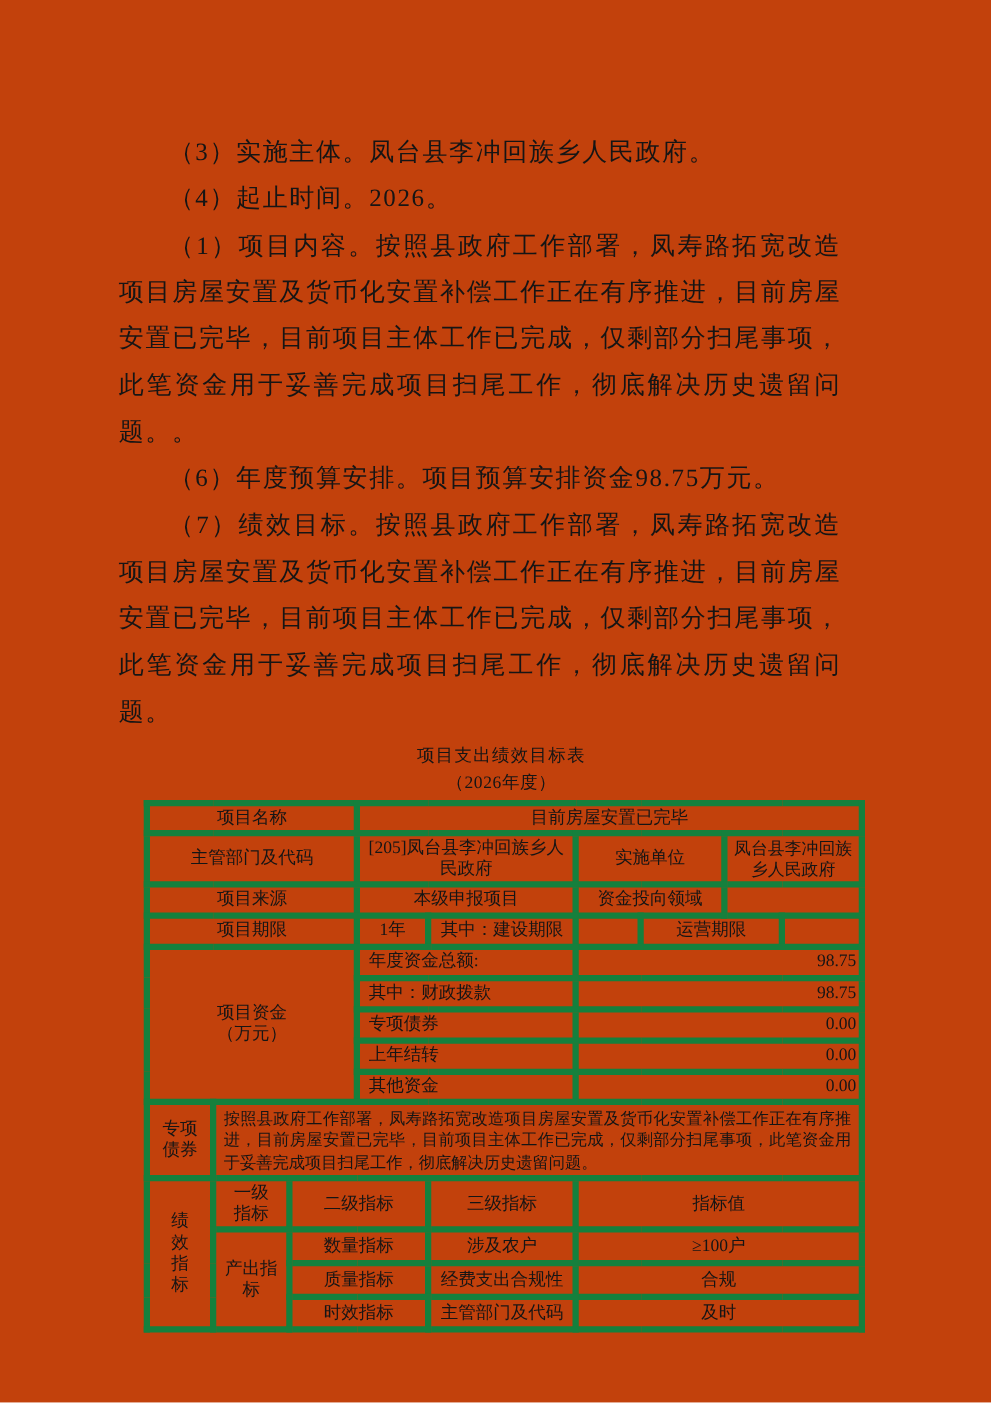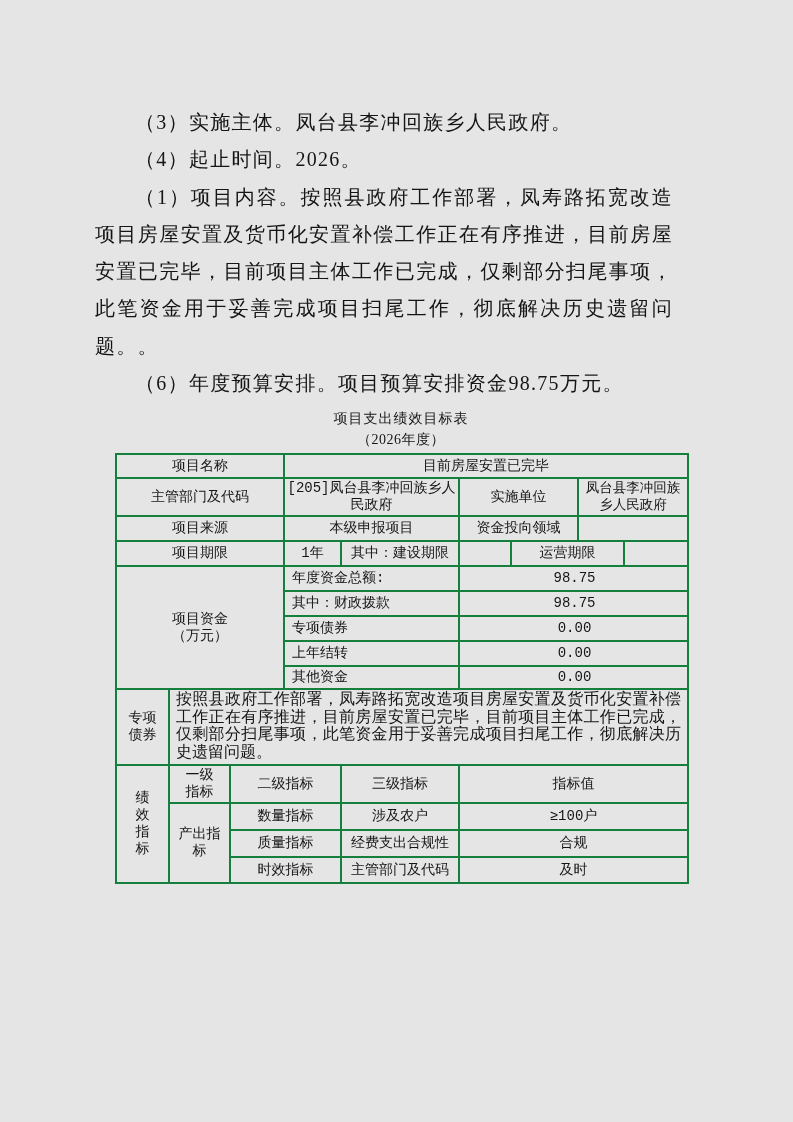--- a/index.html
+++ b/index.html
@@ -1,17 +1,17 @@
 <!DOCTYPE html>
 <html><head>
 <meta charset="utf-8">
 <style>
   html,body { margin:0; padding:0; background:#ffffff; }
   .page {
-    position:relative; width:793px; height:1122px; background:#e5e5e5;
+    position:relative; width:793px; height:1122px; background:#c2410c;
     font-family:"Liberation Serif","DejaVu Serif",serif; color:#151515;
     overflow:hidden;
   }
   .content { position:absolute; left:95px; top:104px; width:578px; }
   p.body-par {
     margin:0; font-size:20px; line-height:37.3px; letter-spacing:1.3px;
     text-align:justify; text-align-last:left; text-indent:2em; color:#151515;
   }
   .tbl-title {
     width:572px; margin:6px 0 0 20px; text-align:center;
@@ -19,50 +19,51 @@
   }
   .tbl-subtitle {
     width:572px; margin:0 0 0 20px; text-align:center;
     font-size:14px; line-height:21px; letter-spacing:0.5px;
   }
   table.goal-table {
     border-collapse:collapse; table-layout:fixed;
     width:572px; margin:3px 0 0 20px;
   }
   .goal-table td {
-    border:2px solid #15803d; font-size:14px; line-height:17px;
+    border:5px solid #15803d; font-size:14px; line-height:17px;
     text-align:center; vertical-align:middle; padding:1px 2px;
-    overflow:hidden; word-break:break-all;font-family:Liberation Mono, monospace;
+    overflow:hidden; word-break:break-all;
   }
   tr.r1 { height:24px; } tr.r2 { height:38px; } tr.r3 { height:25px; }
   tr.r4 { height:25px; } tr.rf { height:25px; } tr.rf4 { height:23px; }
   tr.r10 { height:54px; } tr.r11 { height:36px; }
   tr.r12, tr.r13 { height:27px; } tr.r14 { height:26px; }
   .goal-table td.lft { text-align:left; padding-left:7px; }
-  .goal-table td.val { text-align:center; padding-left:4px; }
+  .goal-table td.val { text-align:right; padding-left:4px; }
   .goal-table td.small { font-size:13.5px; }
   .goal-table td.goal-text {
-    font-size:16px; line-height:17.5px; text-align:justify;
+    font-size:13px; line-height:17.5px; text-align:justify;
     text-align-last:left; padding:2px 6px; vertical-align:middle;
   }
   .w1 { width:1.2em; margin:0 auto; }   
   .w2 { width:2.25em; margin:0 auto; }  
   .w3 { width:3.3em; margin:0 auto; }
   .w45 { width:4.6em; margin:0 auto;text-align:center; }  
 </style>
 </head>
 <body>
 
 <div class="page">
   <div class="content">
 
     <p class="body-par">（3）实施主体。凤台县李冲回族乡人民政府。</p>
     <p class="body-par">（4）起止时间。2026。</p>
     <p class="body-par">（1）项目内容。按照县政府工作部署，凤寿路拓宽改造项目房屋安置及货币化安置补偿工作正在有序推进，目前房屋安置已完毕，目前项目主体工作已完成，仅剩部分扫尾事项，此笔资金用于妥善完成项目扫尾工作，彻底解决历史遗留问题。。</p>
     <p class="body-par">（6）年度预算安排。项目预算安排资金98.75万元。</p>
+    <p class="body-par">（7）绩效目标。按照县政府工作部署，凤寿路拓宽改造项目房屋安置及货币化安置补偿工作正在有序推进，目前房屋安置已完毕，目前项目主体工作已完成，仅剩部分扫尾事项，此笔资金用于妥善完成项目扫尾工作，彻底解决历史遗留问题。</p>
 
     <div class="tbl-title">项目支出绩效目标表</div>
     <div class="tbl-subtitle">（2026年度）</div>
 
     <table class="goal-table">
       <colgroup>
         <col style="width:53px">
           <col style="width:61px">
           <col style="width:54px">
         <col style="width:57px">

